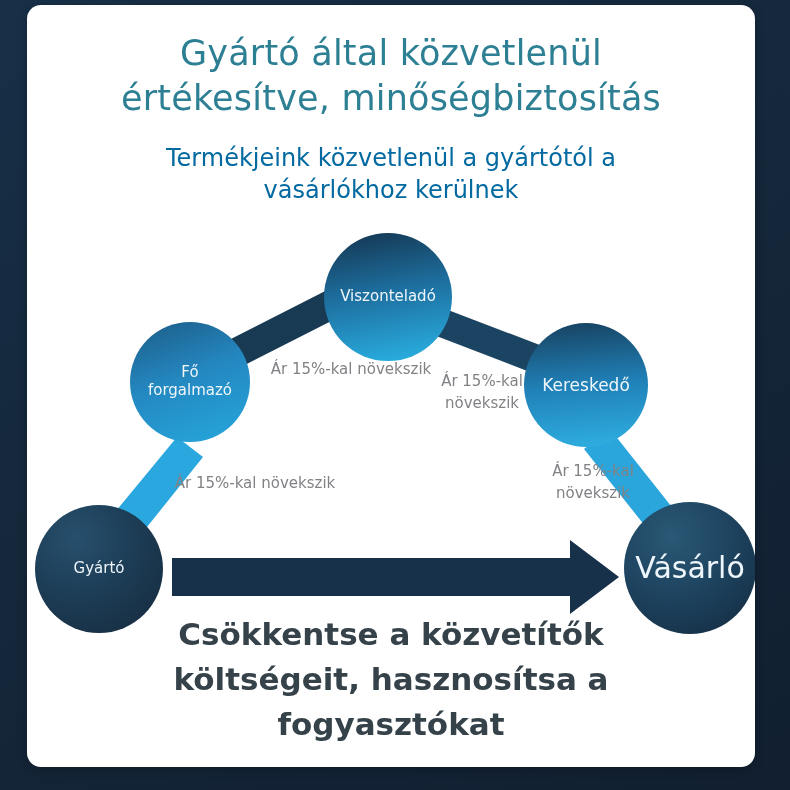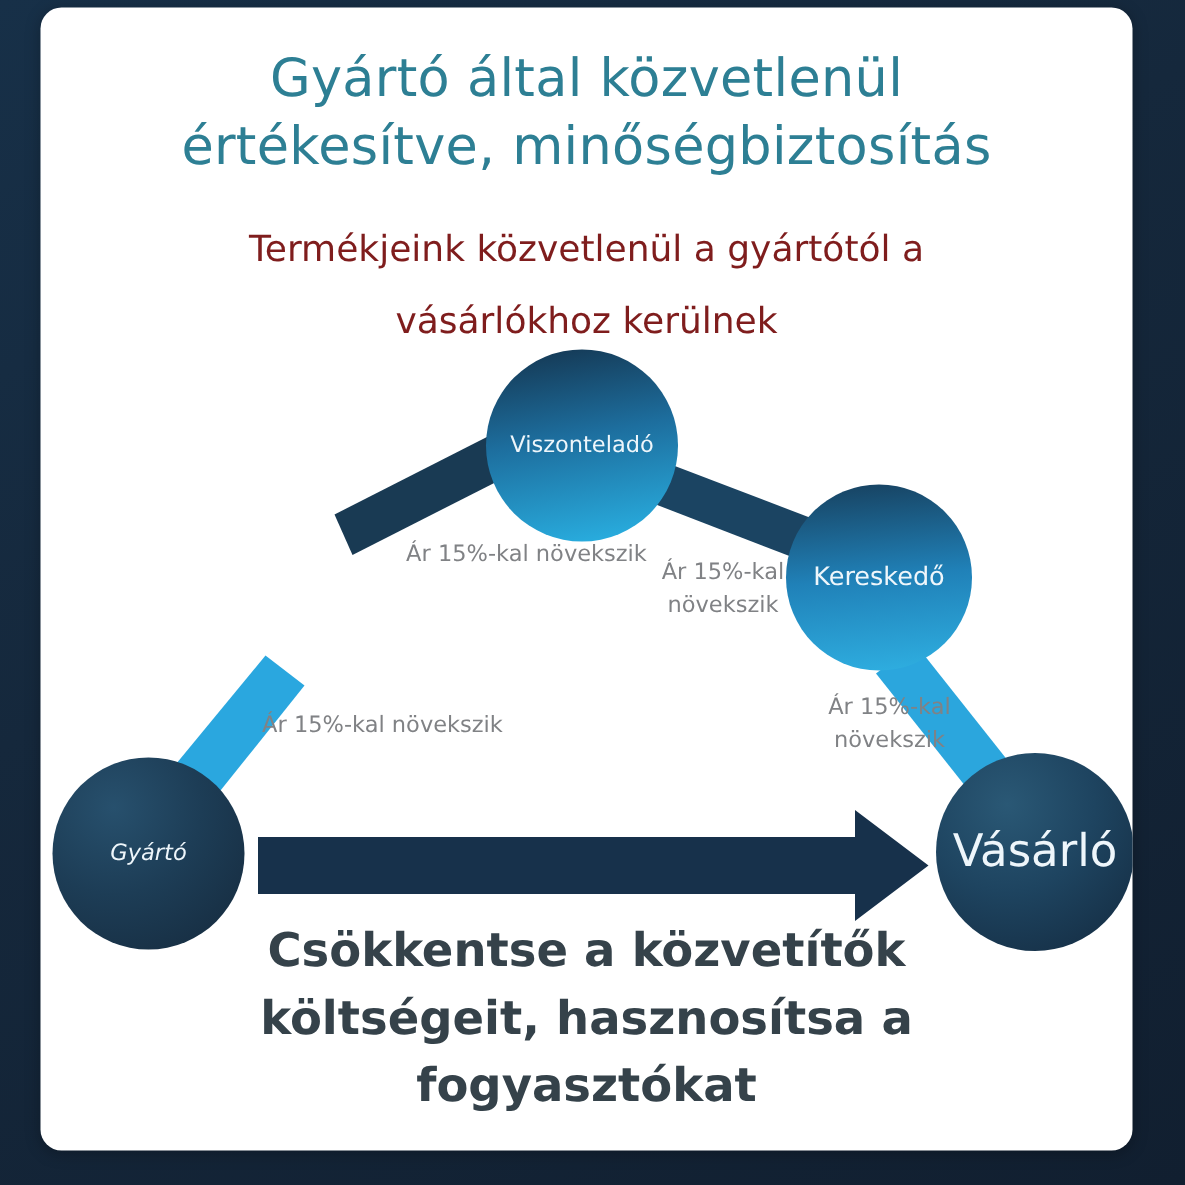--- a/index.html
+++ b/index.html
@@ -48,23 +48,23 @@
     letter-spacing: 0.2px;
     font-weight: 400;
     white-space: pre-line;
   }
   .subtitle {
     position: absolute;
     left: 94px;
     top: 137px;
     width: 540px;
     text-align: center;
-    color: #7f1d1d;
+    color: #0369a1;
     font-size: 24px;
-    line-height: 48px;
+    line-height: 32px;
     font-weight: 400;
     white-space: pre-line;
   }
   .footline {
     position: absolute;
     left: 44px;
     top: 607px;
     width: 640px;
     text-align: center;
     color: #35424a;
@@ -95,21 +95,20 @@
     color: #eef6fb;
     line-height: 1.18;
     white-space: pre-line;
     box-sizing: border-box;
   }
   .node-maker {            
     left: 8px;  top: 500px;
     width: 128px; height: 128px;
     font-size: 15px;
     background: radial-gradient(circle at 32% 26%, #27506d 0%, #1d3d56 45%, #15293c 100%);
-    font-style: italic;
   }
   .node-distributor {      
     left: 103px; top: 317px;
     width: 120px; height: 120px;
     font-size: 15px;
     background: linear-gradient(160deg, #1c5c86 0%, #2487c0 45%, #25a8dd 100%);
   }
   .node-reseller {         
     left: 297px; top: 228px;
     width: 128px; height: 128px;
@@ -179,20 +178,24 @@
 
         <path d="M 196 338 L 312 279 L 324 306 L 208 365 Z" fill="#193a53"></path>
 
         <path d="M 408 300 L 518 342 L 508 369 L 399 327 Z" fill="#1b4462"></path>
 
         <path d="M 583 424 L 648 506 L 622 526 L 557 444 Z" fill="#2ba6dd"></path>
       </svg>
 
       <div class="node node-maker">
         <span>Gyártó</span>
+      </div>
+      <div class="node node-distributor">
+        <span>Fő
+forgalmazó</span>
       </div>
       <div class="node node-dealer">
         <span>Kereskedő</span>
       </div>
       <div class="node node-reseller">
         <span>Viszonteladó</span>
       </div>
       <div class="node node-customer">
         <span>Vásárló</span>
       </div>

